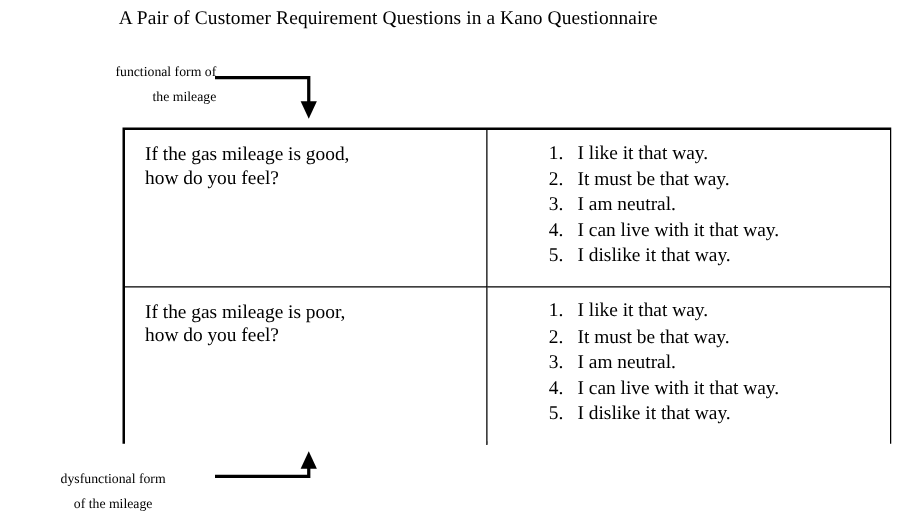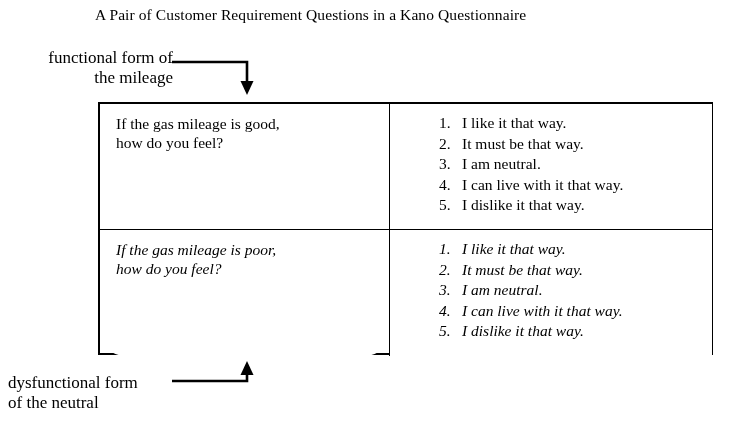--- a/index.html
+++ b/index.html
@@ -30,34 +30,34 @@
     top: 5px;
     font-size: 15.5px;
     line-height: 19px;
     white-space: nowrap;
     letter-spacing: 0.1px;
   }
 
   
   .side-label {
     position: absolute;
-    font-size: 17px;
+    font-size: 11px;
     line-height: 20px;
     white-space: nowrap;
   }
   .label-functional {
     left: 8px;
     top: 48px;
     text-align: right;
     width: 165px;
   }
   .label-dysfunctional {
     left: 8px;
     top: 373px;
-    text-align: left;
+    text-align: center;
     width: 165px;
   }
   .side-label .line2 {
     display: block;
   }
 
   
   .arrow-svg {
     position: absolute;
     overflow: visible;
@@ -89,22 +89,22 @@
     border-collapse: collapse;
     table-layout: fixed;
   }
   .kano-table td {
     border: 1px solid #000000;
     vertical-align: top;
     padding: 0;
     background: #ffffff;
   }
   .kano-table tr:first-child td { border-top: none; }
-  .kano-table tr:last-child td { border-bottom: none; font-style: italic; }
-  .kano-table td:first-child { border-left: none; border-radius: 25px; }
+  .kano-table tr:last-child td { border-bottom: none; }
+  .kano-table td:first-child { border-left: none; }
   .kano-table td:last-child { border-right: none; }
 
   .col-question { width: 289px; }
   .col-answers  { width: 322px; }
 
   .row-top td    { height: 125px; }
   .row-bottom td { height: 126px; }
 
   .question-text {
     font-size: 15.5px;
@@ -145,21 +145,21 @@
     <span class="line2">the mileage</span>
   </div>
 
   <svg class="arrow-svg arrow-top" width="96" height="44" viewBox="0 0 96 44">
     <path d="M 4 6 L 79 6 L 79 29" stroke="#000000" stroke-width="2.6" fill="none"></path>
     <path d="M 79 39 L 72.5 25 L 85.5 25 Z" fill="#000000"></path>
   </svg>
 
   <div class="side-label label-dysfunctional">
     <span>dysfunctional form</span>
-    <span class="line2">of the neutral</span>
+    <span class="line2">of the mileage</span>
   </div>
 
   <svg class="arrow-svg arrow-bottom" width="96" height="30" viewBox="0 0 96 30">
     <path d="M 4 21 L 79 21 L 79 10" stroke="#000000" stroke-width="2.6" fill="none"></path>
     <path d="M 79 1 L 72.5 15 L 85.5 15 Z" fill="#000000"></path>
   </svg>
 
   <div class="kano-table">
     <table>
       <tbody>

